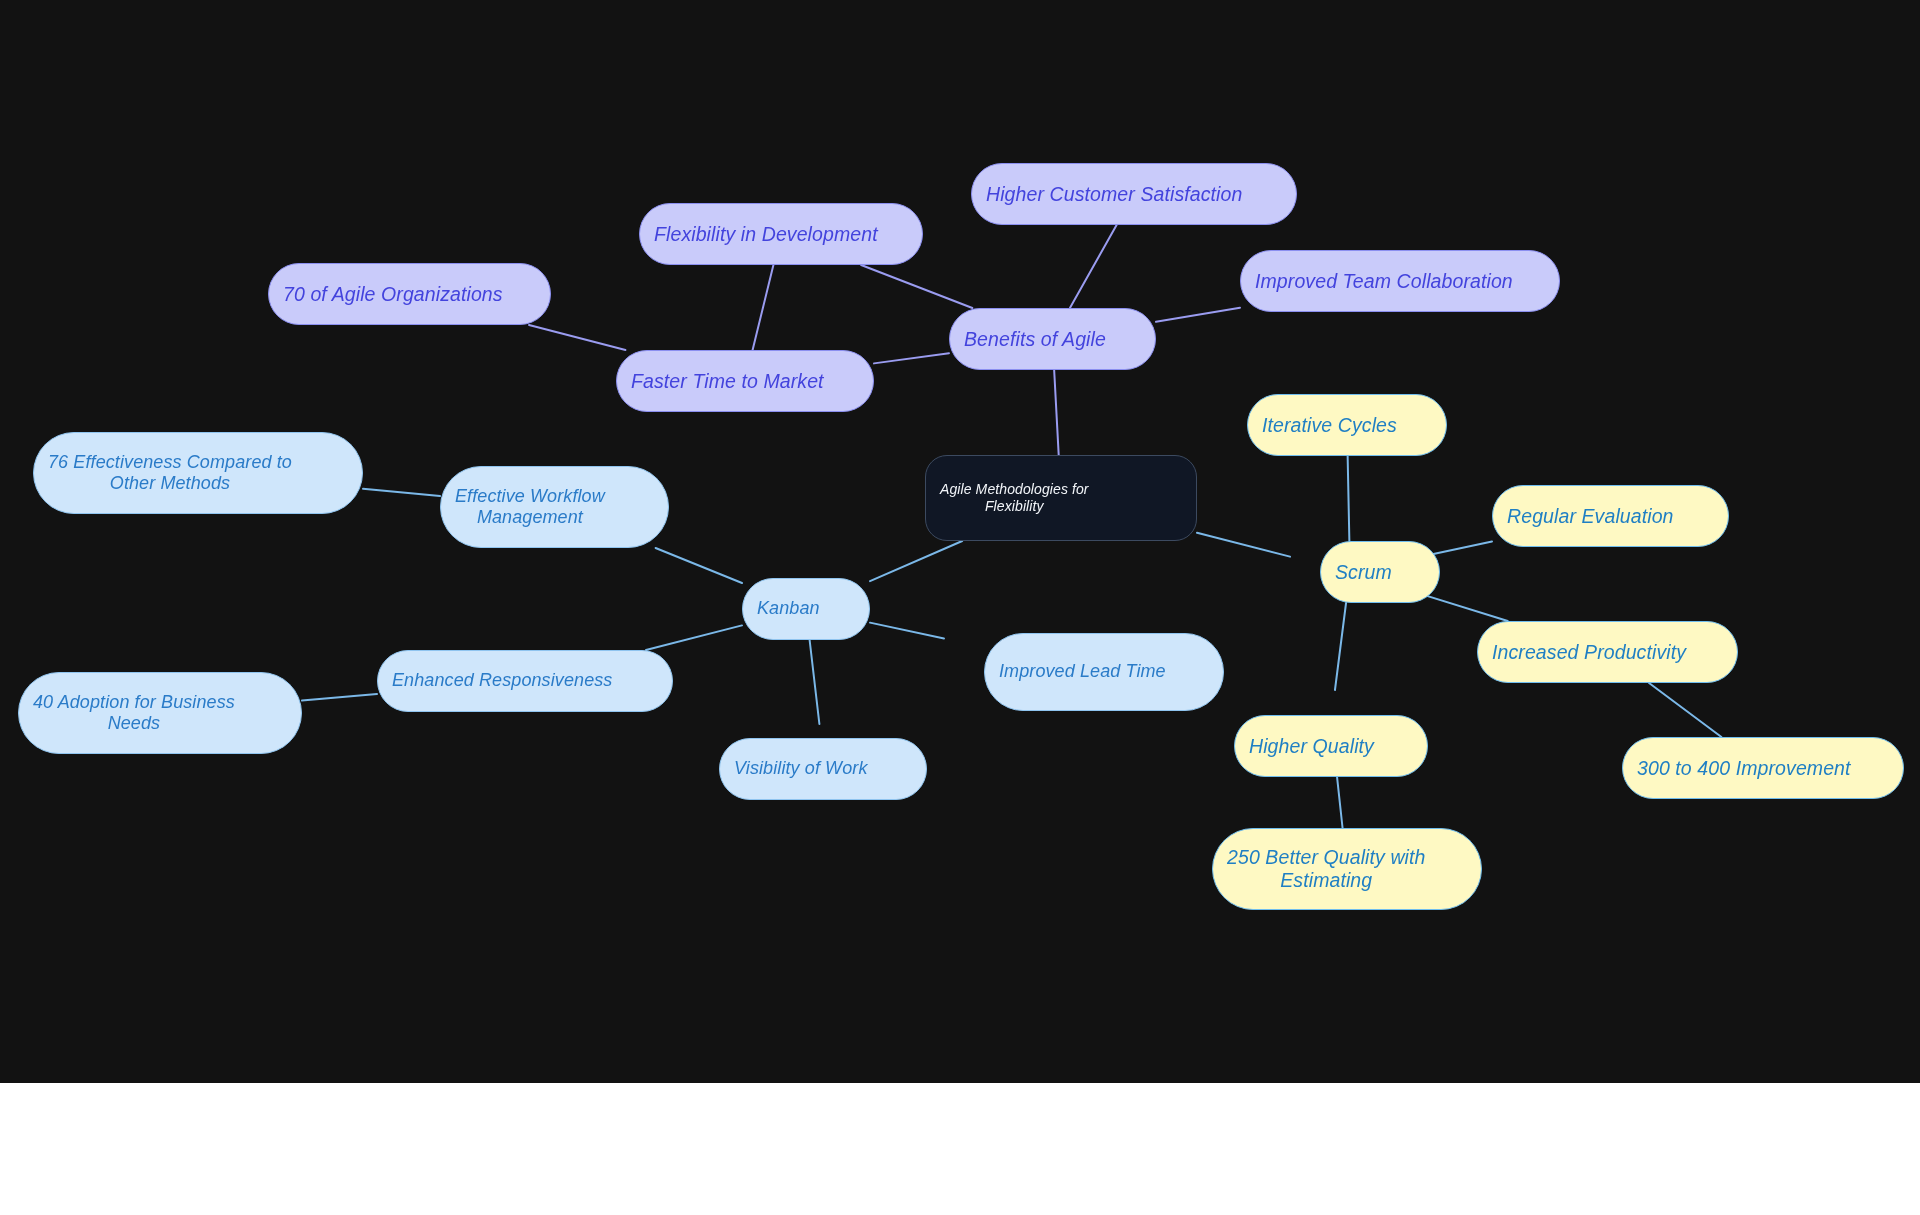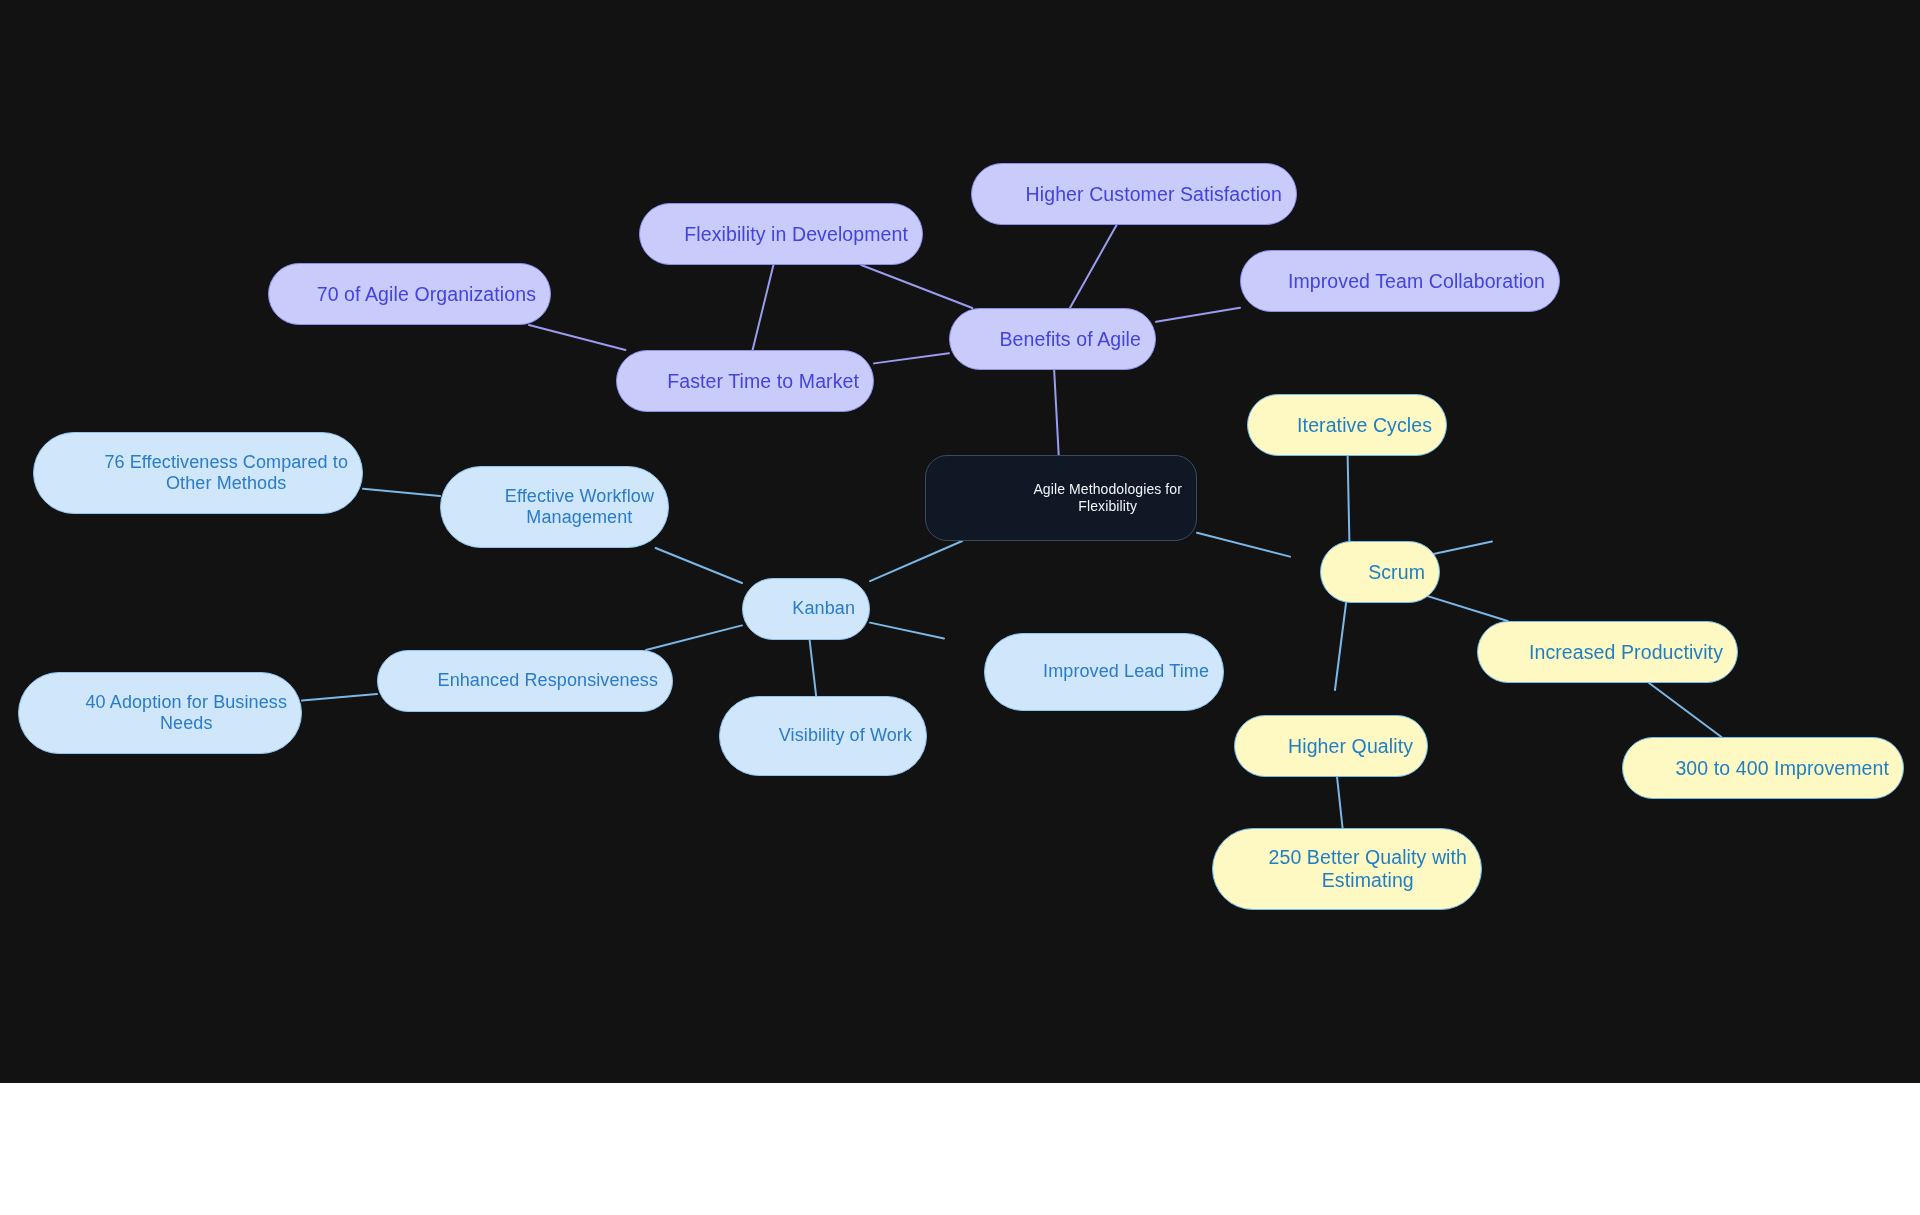--- a/index.html
+++ b/index.html
@@ -38,29 +38,30 @@
     left: 0;
     top: 0;
     width: 1920px;
     height: 1083px;
   }
   .node {
     position: absolute;
     box-sizing: border-box;
     display: flex;
     align-items: center;
-    justify-content: flex-end;
+    justify-content: flex-start;
     text-align: center;
     border-radius: 999px;
     border-style: solid;
     border-width: 1.5px;
     line-height: 1.18;
     white-space: pre-line;
     letter-spacing: 0.1px;
     padding: 4px 14px;
+    font-style: italic;
   }
   .node.root {
     background: #101725;
     border-color: #3c4a60;
     color: #f2f5f9;
     border-radius: 22px;
     font-size: 14px;
   }
   .node.purple {
     background: #c9cbfa;
@@ -129,23 +130,24 @@
         <div class="node purple" style="left: 268px; top: 263px; width: 283px; height: 62px;"><span>70 of Agile Organizations</span></div>
         <div class="node blue-pale" style="left: 742px; top: 578px; width: 128px; height: 62px;"><span>Kanban</span></div>
         <div class="node blue-pale" style="left: 440px; top: 466px; width: 229px; height: 82px;"><span>Effective Workflow
 Management</span></div>
         <div class="node blue-pale" style="left: 33px; top: 432px; width: 330px; height: 82px;"><span>76 Effectiveness Compared to
 Other Methods</span></div>
         <div class="node blue-pale" style="left: 377px; top: 650px; width: 296px; height: 62px;"><span>Enhanced Responsiveness</span></div>
         <div class="node blue-pale" style="left: 18px; top: 672px; width: 284px; height: 82px;"><span>40 Adoption for Business
 Needs</span></div>
         <div class="node blue-pale" style="left: 984px; top: 633px; width: 240px; height: 78px;"><span>Improved Lead Time</span></div>
-        <div class="node blue-pale" style="left: 719px; top: 696px; width: 208px; height: 80px;"><span>Visibility of Work</span></div>
+        <div class="node blue-pale" style="left: 719px; top: 738px; width: 208px; height: 62px;"><span>Visibility of Work</span></div>
         <div class="node blue-sky" style="left: 1320px; top: 541px; width: 120px; height: 62px;"><span>Scrum</span></div>
         <div class="node blue-sky" style="left: 1247px; top: 394px; width: 200px; height: 62px;"><span>Iterative Cycles</span></div>
+        <div class="node blue-sky" style="left: 1492px; top: 485px; width: 237px; height: 62px;"><span>Regular Evaluation</span></div>
         <div class="node blue-sky" style="left: 1477px; top: 621px; width: 261px; height: 62px;"><span>Increased Productivity</span></div>
         <div class="node blue-sky" style="left: 1622px; top: 737px; width: 282px; height: 62px;"><span>300 to 400 Improvement</span></div>
         <div class="node blue-sky" style="left: 1234px; top: 715px; width: 194px; height: 62px;"><span>Higher Quality</span></div>
         <div class="node blue-sky" style="left: 1212px; top: 828px; width: 270px; height: 82px;"><span>250 Better Quality with
 Estimating</span></div>
       </div>
   </div>
 
   <div id="footer">
     

